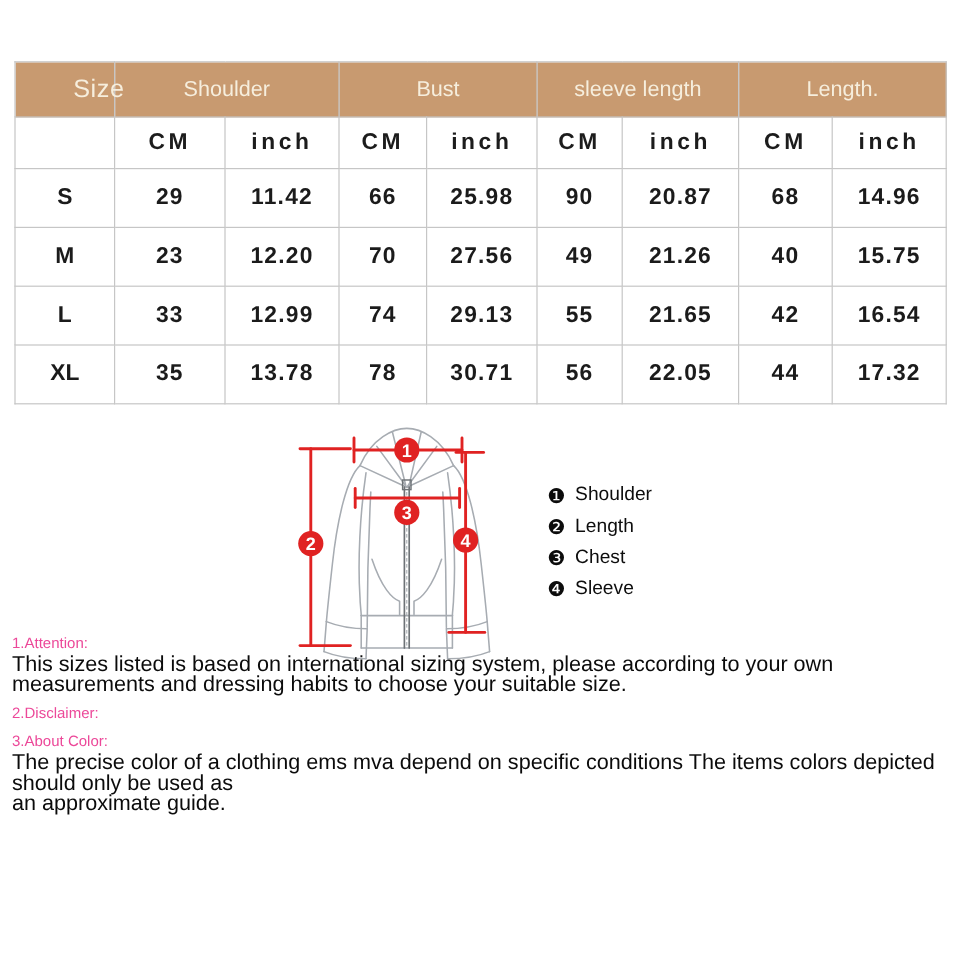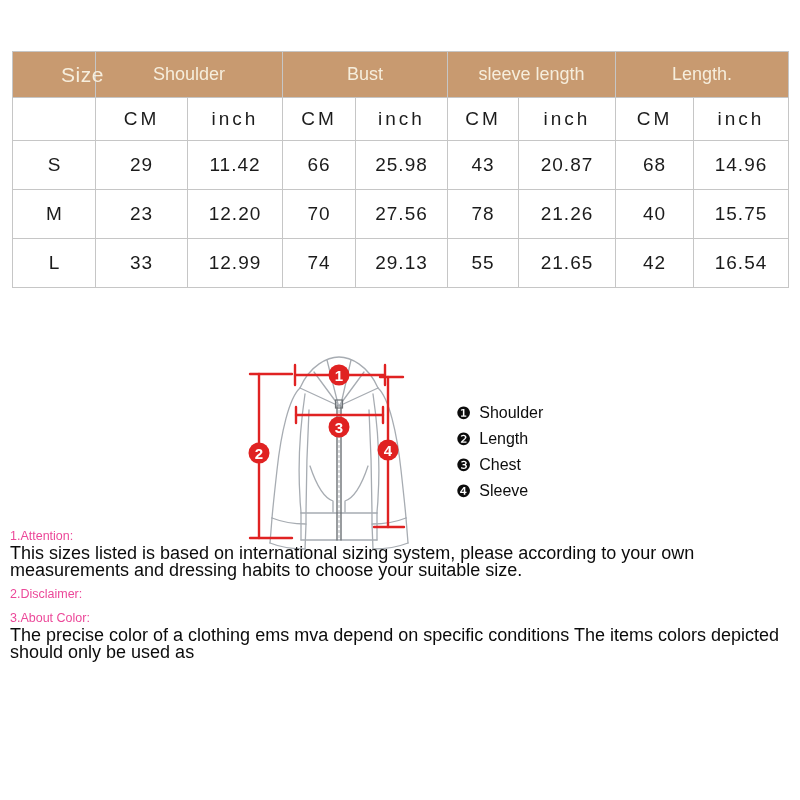--- a/index.html
+++ b/index.html
@@ -2,21 +2,21 @@
 <html><head>
 <meta charset="utf-8">
 <style>
   * { margin: 0; padding: 0; box-sizing: border-box; }
   html, body { width: 800px; height: 800px; background: #ffffff; overflow: hidden; }
   body { font-family: "Liberation Sans", sans-serif; color: #1b1b1b; position: relative; }
 
   
   .table-wrap { position: absolute; left: 12px; top: 51px; width: 776px; }
   table.size-table { border-collapse: collapse; width: 776px; table-layout: fixed; }
-  table.size-table td, table.size-table th { border: 1px solid #c6c6c6; text-align: center; vertical-align: middle; }
+  table.size-table td, table.size-table th { border: 1px solid #c6c6c6; text-align: center; vertical-align: middle; font-weight: bold; }
   tr.group-row th { background: #c89a70; color: #f6eedd; font-weight: 400; font-size: 18px; height: 46px; }
   tr.group-row th.size-head { font-size: 21px; letter-spacing: .5px; padding-left: 48px; }
   tr.unit-row td { height: 43px; font-size: 19px; letter-spacing: 3px; color: #1c1c1c; background: #fff; }
   tr.data-row td { height: 49px; font-size: 19px; letter-spacing: 1px; color: #1b1b1b; background: #fff; }
   tr.data-row td.size-cell { letter-spacing: 0; }
 
   
   .diagram { position: absolute; left: 222px; top: 348px; width: 245px; height: 205px; }
   .legend { position: absolute; left: 456px; top: 400px; }
   .legend-item { display: flex; align-items: center; height: 26px; }
@@ -63,47 +63,58 @@
       <td>inch</td>
       <td>CM</td>
       <td>inch</td>
     </tr>
     <tr class="data-row">
       <td class="size-cell">S</td>
       <td>29</td>
       <td>11.42</td>
       <td>66</td>
       <td>25.98</td>
-      <td>43</td>
+      <td>90</td>
       <td>20.87</td>
       <td>68</td>
       <td>14.96</td>
     </tr>
     <tr class="data-row">
       <td class="size-cell">M</td>
       <td>23</td>
       <td>12.20</td>
       <td>70</td>
       <td>27.56</td>
-      <td>78</td>
+      <td>49</td>
       <td>21.26</td>
       <td>40</td>
       <td>15.75</td>
     </tr>
     <tr class="data-row">
       <td class="size-cell">L</td>
       <td>33</td>
       <td>12.99</td>
       <td>74</td>
       <td>29.13</td>
       <td>55</td>
       <td>21.65</td>
       <td>42</td>
       <td>16.54</td>
     </tr>
+    <tr class="data-row">
+      <td class="size-cell">XL</td>
+      <td>35</td>
+      <td>13.78</td>
+      <td>78</td>
+      <td>30.71</td>
+      <td>56</td>
+      <td>22.05</td>
+      <td>44</td>
+      <td>17.32</td>
+    </tr>
   </tbody>
     </table>
 </div>
 
 <div class="diagram">
   <svg width="245" height="205" viewBox="0 0 245 205" xmlns="http://www.w3.org/2000/svg">
 
     <g fill="none" stroke="#a7acb2" stroke-width="1.3" stroke-linecap="round" stroke-linejoin="round">
 
       <path d="M78 40 C 88 17 106 9 117 9 C 128 9 146 17 156 40"></path>
@@ -208,14 +219,15 @@
   <div class="note">
     <div class="note-title">1.Attention:</div>
     <div class="note-line">This sizes listed is based on international sizing system, please according to your own measurements and dressing habits to choose your suitable size.</div>
   </div>
   <div class="note">
     <div class="note-title">2.Disclaimer:</div>
   </div>
   <div class="note">
     <div class="note-title">3.About Color:</div>
     <div class="note-line">The precise color of a clothing ems mva depend on specific conditions The items colors depicted should only be used as</div>
+    <div class="note-line">an approximate guide.</div>
   </div>
 </div>
 
 </body></html>

